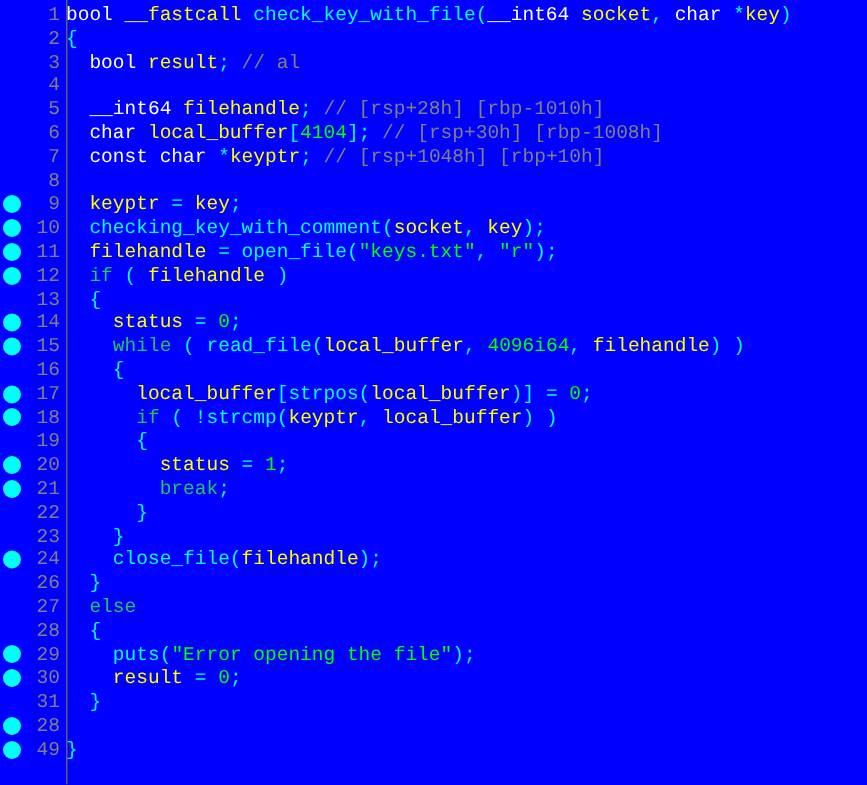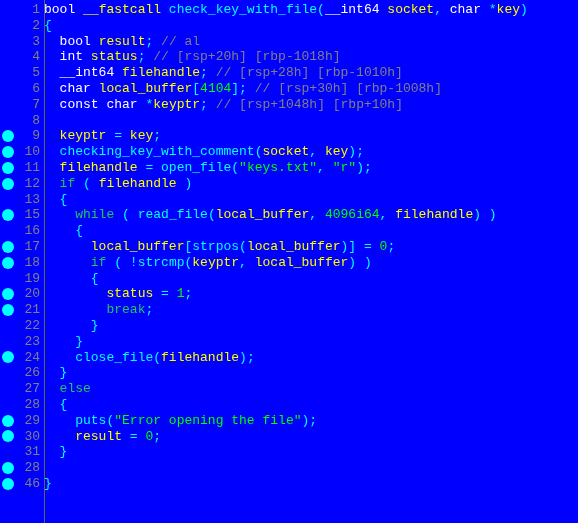--- a/index.html
+++ b/index.html
@@ -62,41 +62,42 @@
   .pl { color: #ffff00; }
 </style>
 </head>
 <body>
 
 <div class="divider"></div>
 <div class="code-area" id="code-area">
     <div class="line"><div class="bp"></div><span class="ln">1</span><span class="code"><span class="ty">bool</span><span class="pl"> </span><span class="id">__fastcall</span><span class="pl"> </span><span class="fn">check_key_with_file</span><span class="pn">(</span><span class="ty">__int64</span><span class="pl"> </span><span class="id">socket</span><span class="pn">,</span><span class="pl"> </span><span class="ty">char</span><span class="pl"> </span><span class="op">*</span><span class="id">key</span><span class="pn">)</span></span></div>
     <div class="line"><div class="bp"></div><span class="ln">2</span><span class="code"><span class="pn">{</span></span></div>
     <div class="line"><div class="bp"></div><span class="ln">3</span><span class="code"><span class="pl">  </span><span class="ty">bool</span><span class="pl"> </span><span class="id">result</span><span class="pn">;</span><span class="pl"> </span><span class="cmt">// al</span></span></div>
-    <div class="line"><div class="bp"></div><span class="ln">4</span><span class="code"><span class="pl">  </span><span class="ty">int</span><span class="pl"> </span><span class="id">status</span><span class="pn">;</span><span class="pl"> </span><span class="cmt">// [rsp+20h] [rbp-1018h]</span></span></div>
+    <div class="line"><div class="bp"></div><span class="ln">4</span></div>
     <div class="line"><div class="bp"></div><span class="ln">5</span><span class="code"><span class="pl">  </span><span class="ty">__int64</span><span class="pl"> </span><span class="id">filehandle</span><span class="pn">;</span><span class="pl"> </span><span class="cmt">// [rsp+28h] [rbp-1010h]</span></span></div>
     <div class="line"><div class="bp"></div><span class="ln">6</span><span class="code"><span class="pl">  </span><span class="ty">char</span><span class="pl"> </span><span class="id">local_buffer</span><span class="pn">[</span><span class="num">4104</span><span class="pn">]</span><span class="pn">;</span><span class="pl"> </span><span class="cmt">// [rsp+30h] [rbp-1008h]</span></span></div>
     <div class="line"><div class="bp"></div><span class="ln">7</span><span class="code"><span class="pl">  </span><span class="ty">const</span><span class="pl"> </span><span class="ty">char</span><span class="pl"> </span><span class="op">*</span><span class="id">keyptr</span><span class="pn">;</span><span class="pl"> </span><span class="cmt">// [rsp+1048h] [rbp+10h]</span></span></div>
     <div class="line"><div class="bp"></div><span class="ln">8</span><span class="code"></span></div>
     <div class="line"><div class="bp on"></div><span class="ln">9</span><span class="code"><span class="pl">  </span><span class="id">keyptr</span><span class="pl"> </span><span class="op">=</span><span class="pl"> </span><span class="id">key</span><span class="pn">;</span></span></div>
     <div class="line"><div class="bp on"></div><span class="ln">10</span><span class="code"><span class="pl">  </span><span class="fn">checking_key_with_comment</span><span class="pn">(</span><span class="id">socket</span><span class="pn">,</span><span class="pl"> </span><span class="id">key</span><span class="pn">)</span><span class="pn">;</span></span></div>
     <div class="line"><div class="bp on"></div><span class="ln">11</span><span class="code"><span class="pl">  </span><span class="id">filehandle</span><span class="pl"> </span><span class="op">=</span><span class="pl"> </span><span class="fn">open_file</span><span class="pn">(</span><span class="str">"keys.txt"</span><span class="pn">,</span><span class="pl"> </span><span class="str">"r"</span><span class="pn">)</span><span class="pn">;</span></span></div>
     <div class="line"><div class="bp on"></div><span class="ln">12</span><span class="code"><span class="pl">  </span><span class="kw">if</span><span class="pl"> </span><span class="pn">(</span><span class="pl"> </span><span class="id">filehandle</span><span class="pl"> </span><span class="pn">)</span></span></div>
     <div class="line"><div class="bp"></div><span class="ln">13</span><span class="code"><span class="pl">  </span><span class="pn">{</span></span></div>
+    <div class="line"><div class="bp on"></div><span class="ln">14</span><span class="code"><span class="pl">    </span><span class="id">status</span><span class="pl"> </span><span class="op">=</span><span class="pl"> </span><span class="num">0</span><span class="pn">;</span></span></div>
     <div class="line"><div class="bp on"></div><span class="ln">15</span><span class="code"><span class="pl">    </span><span class="kw">while</span><span class="pl"> </span><span class="pn">(</span><span class="pl"> </span><span class="fn">read_file</span><span class="pn">(</span><span class="id">local_buffer</span><span class="pn">,</span><span class="pl"> </span><span class="num">4096i64</span><span class="pn">,</span><span class="pl"> </span><span class="id">filehandle</span><span class="pn">)</span><span class="pl"> </span><span class="pn">)</span></span></div>
     <div class="line"><div class="bp"></div><span class="ln">16</span><span class="code"><span class="pl">    </span><span class="pn">{</span></span></div>
     <div class="line"><div class="bp on"></div><span class="ln">17</span><span class="code"><span class="pl">      </span><span class="id">local_buffer</span><span class="pn">[</span><span class="fn">strpos</span><span class="pn">(</span><span class="id">local_buffer</span><span class="pn">)</span><span class="pn">]</span><span class="pl"> </span><span class="op">=</span><span class="pl"> </span><span class="num">0</span><span class="pn">;</span></span></div>
     <div class="line"><div class="bp on"></div><span class="ln">18</span><span class="code"><span class="pl">      </span><span class="kw">if</span><span class="pl"> </span><span class="pn">(</span><span class="pl"> </span><span class="op">!</span><span class="fn">strcmp</span><span class="pn">(</span><span class="id">keyptr</span><span class="pn">,</span><span class="pl"> </span><span class="id">local_buffer</span><span class="pn">)</span><span class="pl"> </span><span class="pn">)</span></span></div>
     <div class="line"><div class="bp"></div><span class="ln">19</span><span class="code"><span class="pl">      </span><span class="pn">{</span></span></div>
     <div class="line"><div class="bp on"></div><span class="ln">20</span><span class="code"><span class="pl">        </span><span class="id">status</span><span class="pl"> </span><span class="op">=</span><span class="pl"> </span><span class="num">1</span><span class="pn">;</span></span></div>
     <div class="line"><div class="bp on"></div><span class="ln">21</span><span class="code"><span class="pl">        </span><span class="kw">break</span><span class="pn">;</span></span></div>
     <div class="line"><div class="bp"></div><span class="ln">22</span><span class="code"><span class="pl">      </span><span class="pn">}</span></span></div>
     <div class="line"><div class="bp"></div><span class="ln">23</span><span class="code"><span class="pl">    </span><span class="pn">}</span></span></div>
     <div class="line"><div class="bp on"></div><span class="ln">24</span><span class="code"><span class="pl">    </span><span class="fn">close_file</span><span class="pn">(</span><span class="id">filehandle</span><span class="pn">)</span><span class="pn">;</span></span></div>
     <div class="line"><div class="bp"></div><span class="ln">26</span><span class="code"><span class="pl">  </span><span class="pn">}</span></span></div>
     <div class="line"><div class="bp"></div><span class="ln">27</span><span class="code"><span class="pl">  </span><span class="kw">else</span></span></div>
     <div class="line"><div class="bp"></div><span class="ln">28</span><span class="code"><span class="pl">  </span><span class="pn">{</span></span></div>
     <div class="line"><div class="bp on"></div><span class="ln">29</span><span class="code"><span class="pl">    </span><span class="fn">puts</span><span class="pn">(</span><span class="str">"Error opening the file"</span><span class="pn">)</span><span class="pn">;</span></span></div>
     <div class="line"><div class="bp on"></div><span class="ln">30</span><span class="code"><span class="pl">    </span><span class="id">result</span><span class="pl"> </span><span class="op">=</span><span class="pl"> </span><span class="num">0</span><span class="pn">;</span></span></div>
     <div class="line"><div class="bp"></div><span class="ln">31</span><span class="code"><span class="pl">  </span><span class="pn">}</span></span></div>
     <div class="line"><div class="bp on"></div><span class="ln">28</span></div>
-    <div class="line"><div class="bp on"></div><span class="ln">46</span><span class="code"><span class="pn">}</span></span></div>
+    <div class="line"><div class="bp on"></div><span class="ln">49</span><span class="code"><span class="pn">}</span></span></div>
   </div>
 
 </body></html>

